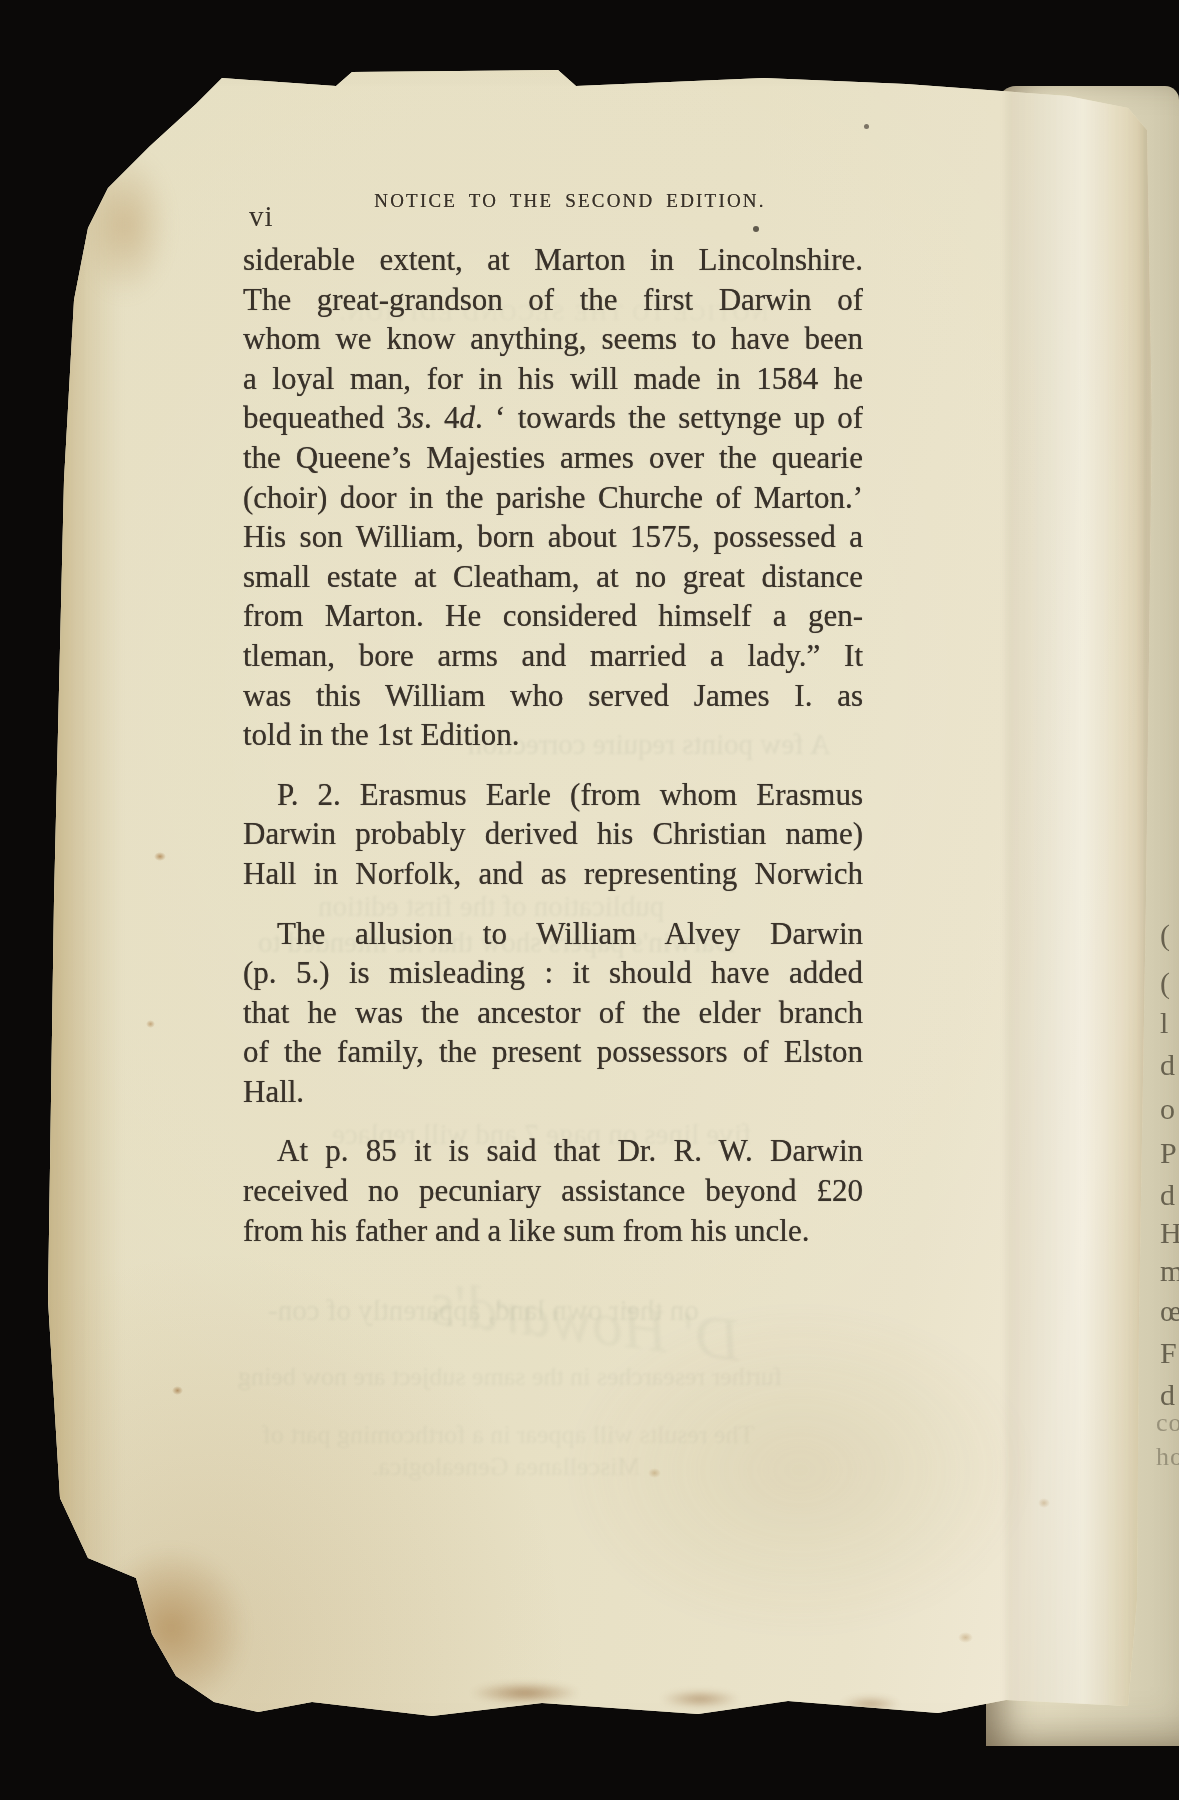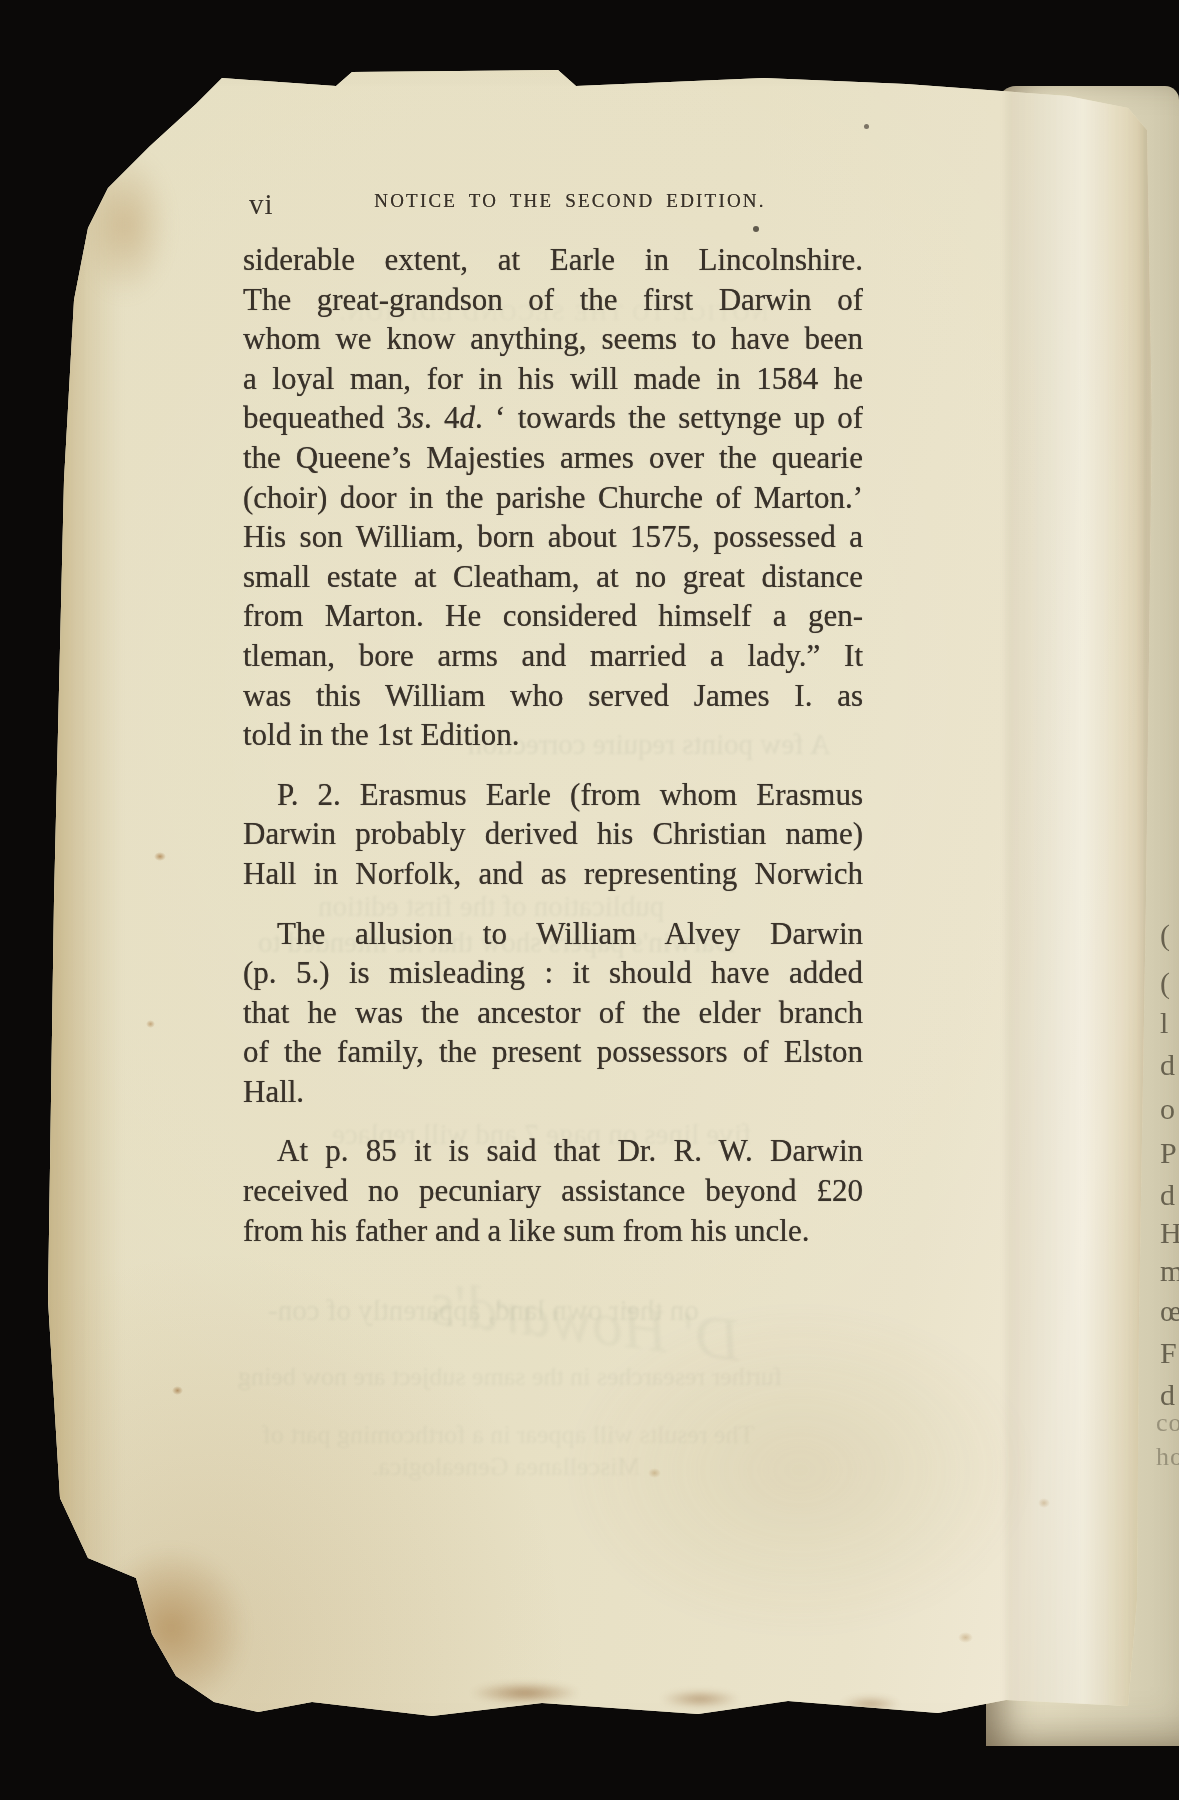--- a/index.html
+++ b/index.html
@@ -102,21 +102,21 @@
   .sm1{left:470px;top:1682px;width:110px;height:22px;background:radial-gradient(#8c5f30,rgba(140,95,48,0) 70%);filter:blur(3px);opacity:.6;}
   .sm2{left:660px;top:1690px;width:80px;height:18px;background:radial-gradient(#8c5f30,rgba(140,95,48,0) 70%);filter:blur(3px);opacity:.5;}
   .sm3{left:840px;top:1696px;width:60px;height:16px;background:radial-gradient(#8c5f30,rgba(140,95,48,0) 70%);filter:blur(3px);opacity:.45;}
   .corner{left:96px;top:1548px;width:150px;height:160px;background:radial-gradient(#a27438,rgba(162,116,56,0) 72%);filter:blur(7px);opacity:.55;border-radius:40%;}
   .chip{left:80px;top:150px;width:90px;height:150px;background:radial-gradient(#b99a66,rgba(185,154,102,0) 70%);filter:blur(8px);opacity:.5;}
   .wave{left:560px;top:1300px;width:480px;height:340px;background:radial-gradient(rgba(172,154,104,.20),rgba(172,154,104,0) 70%);filter:blur(10px);opacity:.8;border-radius:50%;}
 
   
   .content{position:absolute;left:243px;top:186px;width:620px;color:#39322a;}
   .pghead{position:relative;height:44px;margin-bottom:10px;}
-  .folio{position:absolute;left:6px;top:2px;font-size:29px;letter-spacing:1px;}
+  .folio{position:absolute;left:6px;top:14px;font-size:29px;letter-spacing:1px;}
   .rhead{display:block;text-align:center;padding-left:34px;font-size:19px;letter-spacing:2.2px;word-spacing:5px;padding-top:4px;
          text-shadow:0 0 .6px rgba(57,50,42,.85);}
   .body-col{position:relative;}
   .line{
     height:39.6px;line-height:39.6px;font-size:31px;overflow:hidden;
     text-align:justify;text-shadow:0 0 .7px rgba(57,50,42,.8);
   }
   .line.j::after{content:"";display:inline-block;width:100%;height:0;}
   .line.ind{text-indent:34px;margin-top:20px;}
   .it{font-style:italic;}
@@ -176,21 +176,21 @@
     <span class="stain corner"></span>
     <span class="stain chip"></span>
     <span class="stain wave"></span>
 
     <div class="content">
       <div class="pghead">
         <span class="folio">vi</span>
         <span class="rhead">NOTICE TO THE SECOND EDITION.</span>
       </div>
       <div class="body-col">
-          <div class="line j">siderable extent, at Earle in Lincolnshire.</div>
+          <div class="line j">siderable extent, at Marton in Lincolnshire.</div>
           <div class="line j">The great-grandson of the first Darwin of</div>
           <div class="line j">whom we know anything, seems to have been</div>
           <div class="line j">a loyal man, for in his will made in 1584 he</div>
           <div class="line j"><span>bequeathed 3</span><span class="it">s</span><span>. 4</span><span class="it">d</span><span>. ‘ towards the settynge up of</span></div>
           <div class="line j">the Queene’s Majesties armes over the quearie</div>
           <div class="line j">(choir) door in the parishe Churche of Marton.’</div>
           <div class="line j">His son William, born about 1575, possessed a</div>
           <div class="line j">small estate at Cleatham, at no great distance</div>
           <div class="line j">from Marton.  He considered himself a gen-</div>
           <div class="line j">tleman, bore arms and married a lady.”  It</div>

